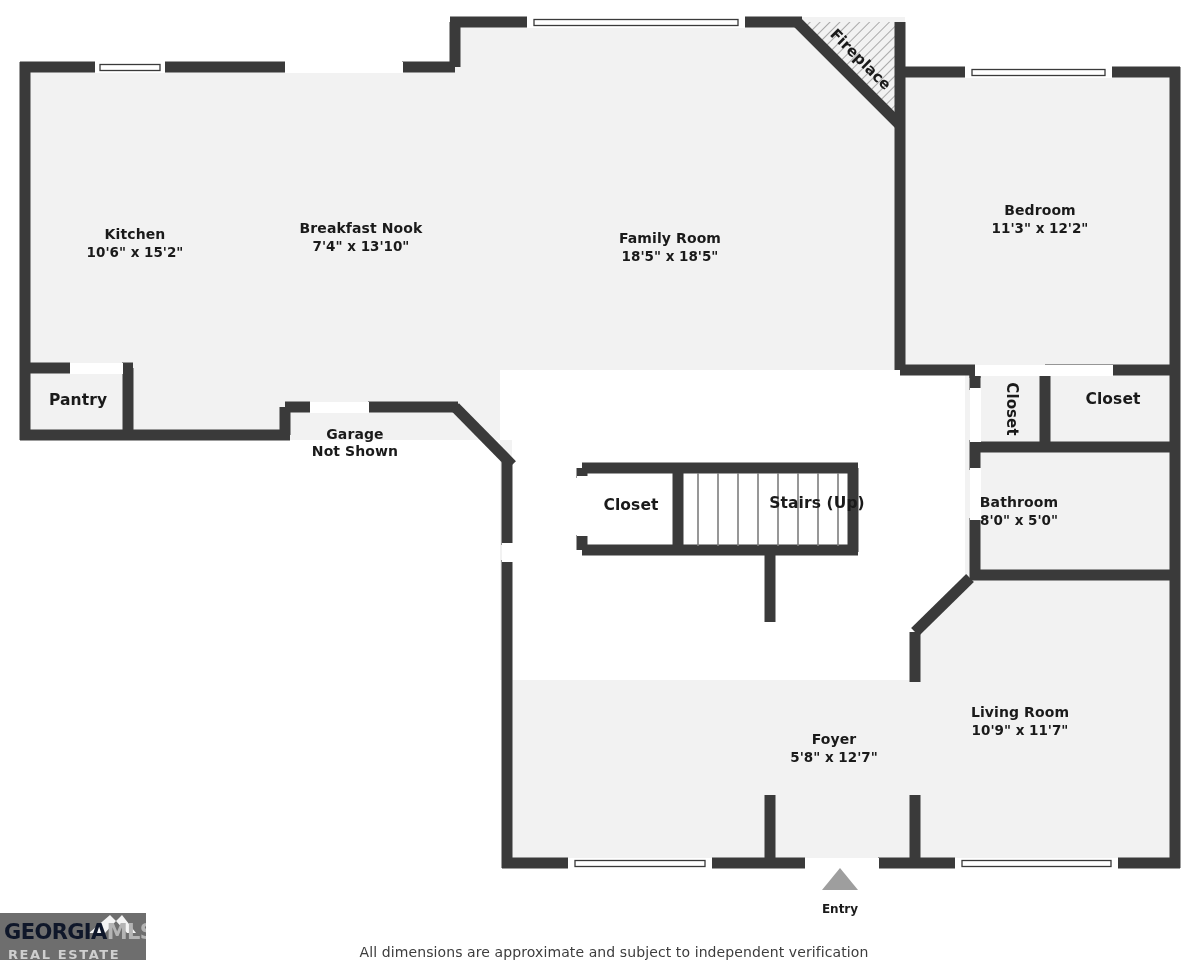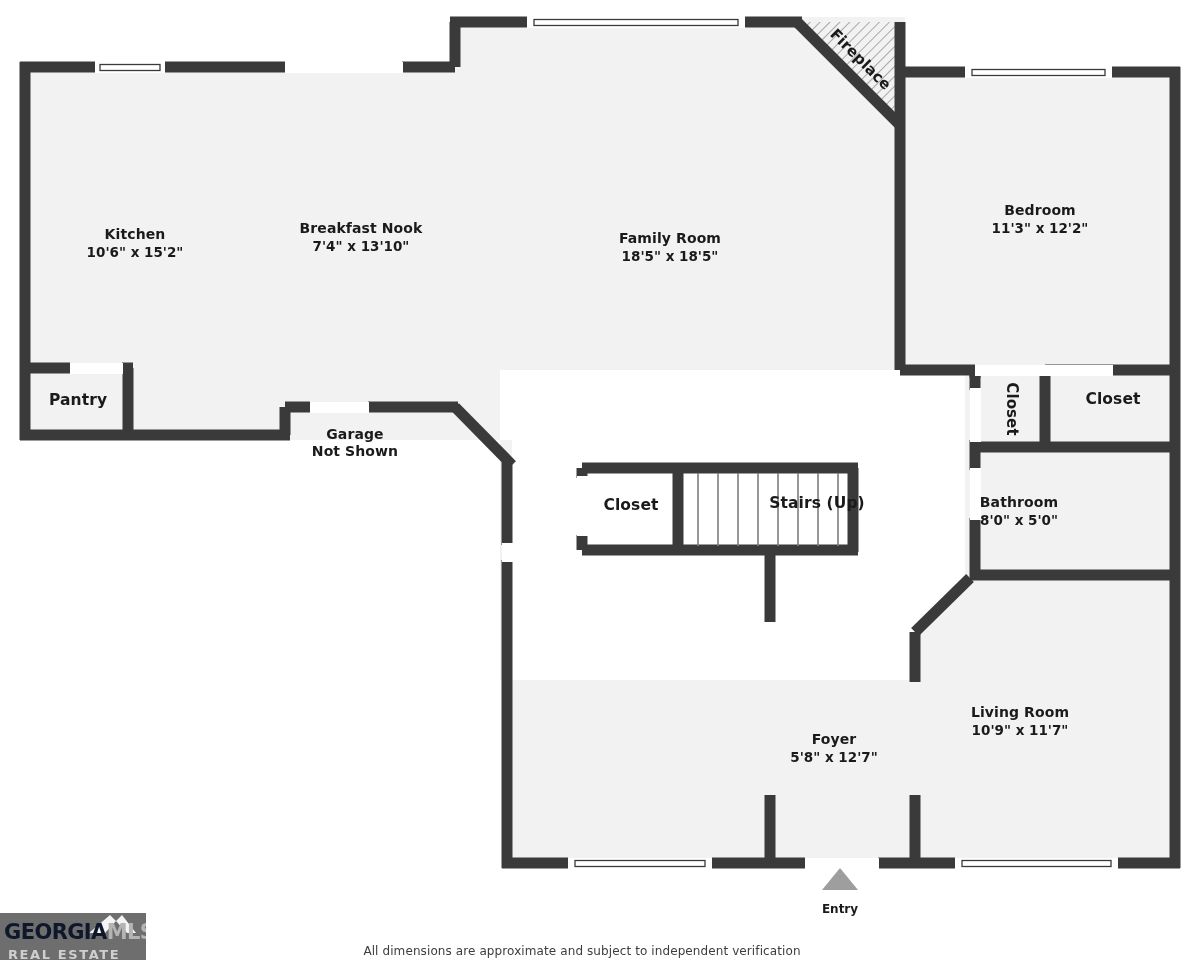--- a/index.html
+++ b/index.html
@@ -62,23 +62,24 @@
     font-size: 12px;
     color: #1a1a1a;
     white-space: nowrap;
   }
   #disclaimer {
     position: absolute;
     left: 0;
     top: 944px;
     width: 1164px;
     text-align: center;
-    font-size: 12px;
+    font-size: 14px;
     color: #3d3d3d;
     letter-spacing: 0.1px;
+    padding-left: 32px;
   }
   #mls-logo {
     position: absolute;
     left: 0;
     top: 913px;
     width: 146px;
     height: 47px;
     background: #6e6e6e;
     overflow: hidden;
   }

